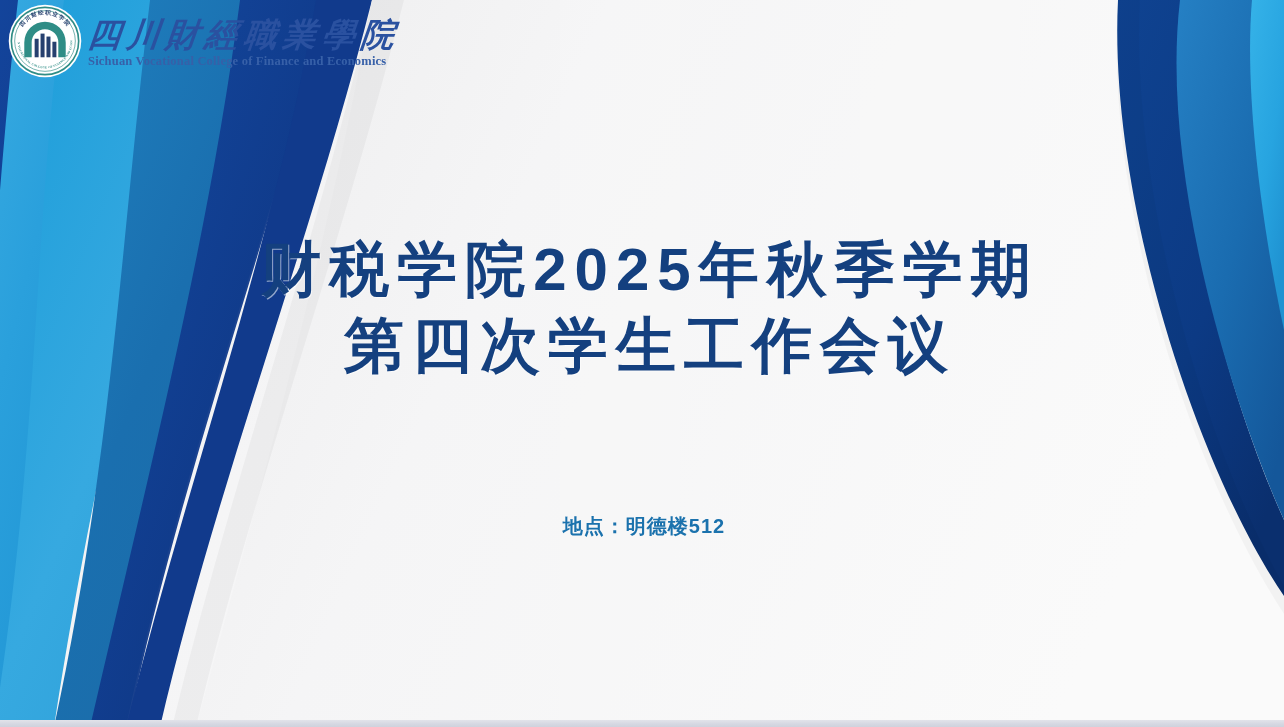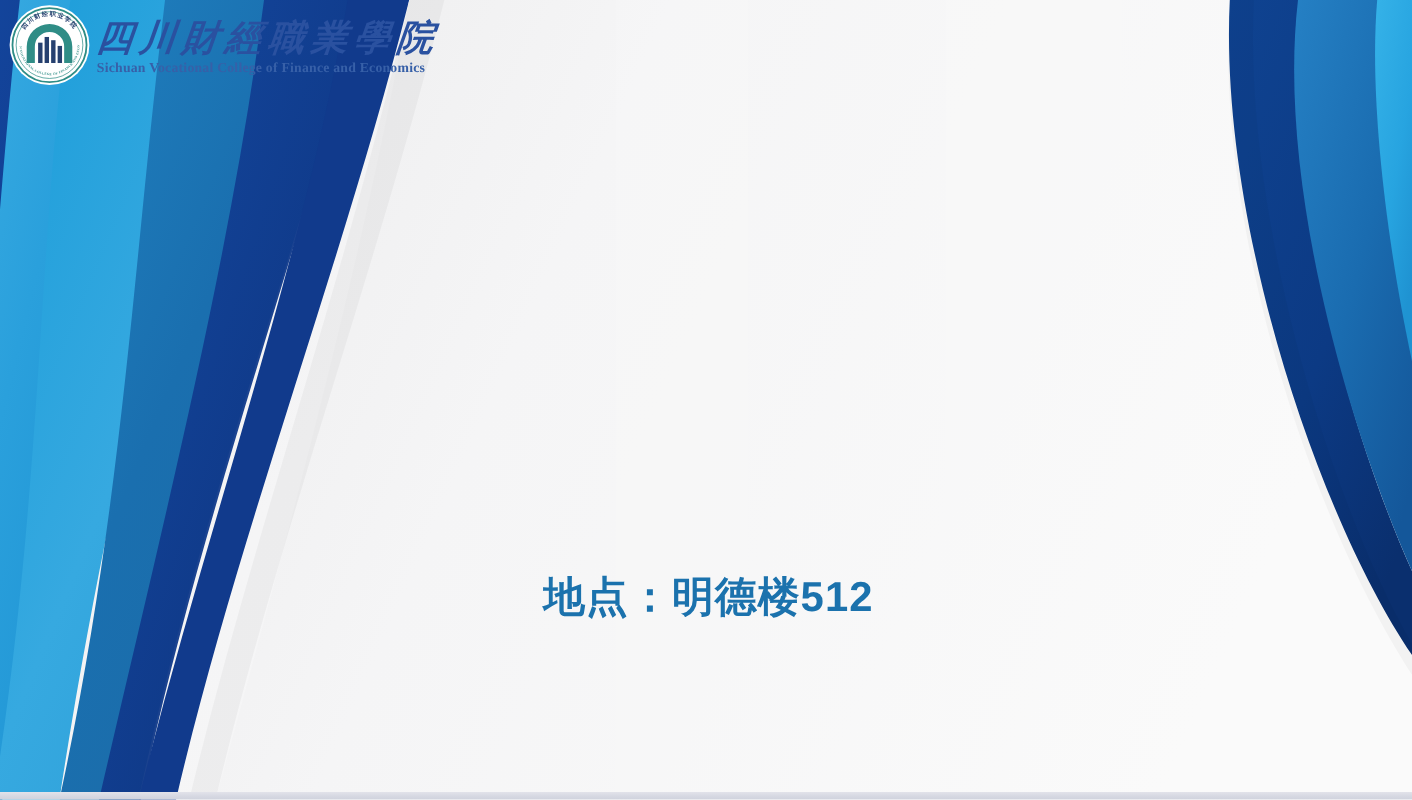--- a/index.html
+++ b/index.html
@@ -94,21 +94,21 @@
     top: 508px;
     width: 1284px;
     text-align: center;
     z-index: 4;
     padding-left: 4px;
     box-sizing: border-box;
   }
   .meta-line {
     display: block;
     font-family: "Liberation Sans", "DejaVu Sans", sans-serif;
-    font-size: 38px;
+    font-size: 20px;
     font-weight: 700;
     color: #1b72ad;
     letter-spacing: 1px;
     line-height: 1.85;
     white-space: nowrap;
   }
 
   
   .bottom-strip {
     position: absolute;
@@ -237,20 +237,24 @@
         <textPath href="#rimBot" startOffset="50%" text-anchor="middle">SICHUAN VOCATIONAL COLLEGE OF FINANCE AND ECONOMICS</textPath>
       </text>
     </svg>
 
     <div class="wordmark">
       <span class="wordmark-cn">四川財經職業學院</span>
       <span class="wordmark-en">Sichuan Vocational College of Finance and Economics</span>
     </div>
   </div>
 
+  <div class="headline">
+    <span class="headline-line">财税学院2025年秋季学期</span>
+    <span class="headline-line">第四次学生工作会议</span>
+  </div>
 
   <div class="meta">
     <span class="meta-line">地点：明德楼512</span>
   </div>
 
   <div class="bottom-strip"></div>
 
 </div>
 
 </body></html>

